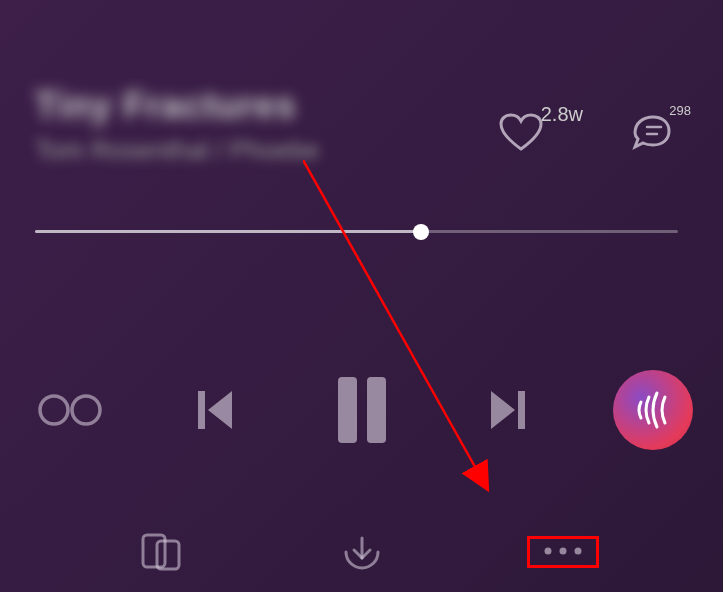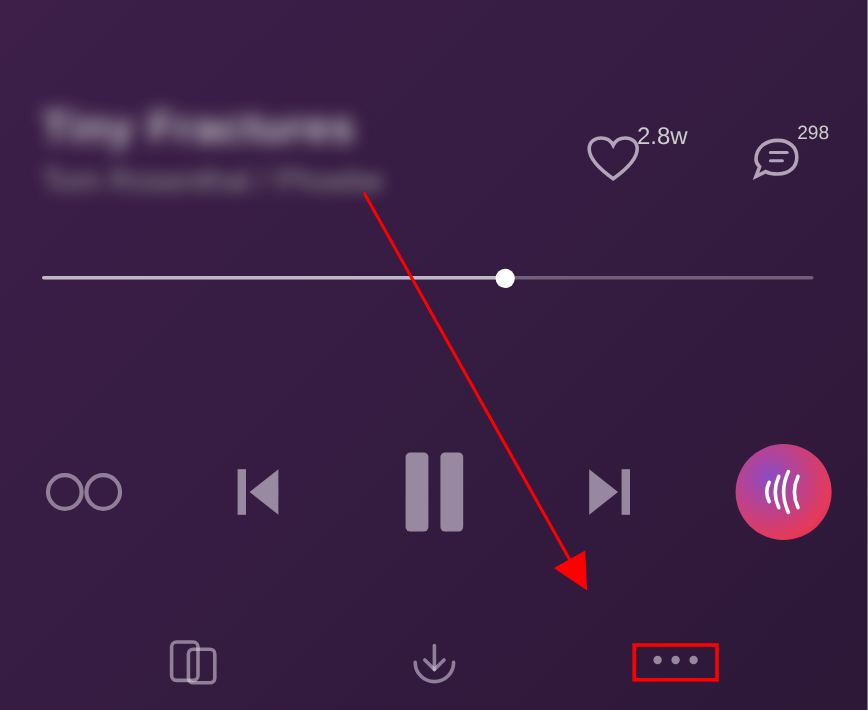--- a/index.html
+++ b/index.html
@@ -24,21 +24,21 @@
       letter-spacing: 1px;
     }
     .song-artist {
       font-size: 26px;
       color: #999;
       filter: blur(6px);
       margin-top: 8px;
     }
     .like-btn {
       position: absolute;
-      right: 150px;
+      right: 140px;
       top: 105px;
       display: flex;
       align-items: flex-start;
       cursor: pointer;
     }
     .heart-icon {
       width: 44px;
       height: 40px;
       margin-top: 8px;
     }
@@ -55,21 +55,21 @@
       display: flex;
       align-items: flex-start;
       cursor: pointer;
     }
     .comment-icon {
       width: 44px;
       height: 40px;
       margin-top: 8px;
     }
     .comment-count {
-      font-size: 16px;
+      font-size: 13px;
       color: #ccc;
       margin-left: -4px;
       margin-top: -2px;
     }
     .progress-container {
       position: absolute;
       left: 35px;
       right: 45px;
       top: 230px;
     }

